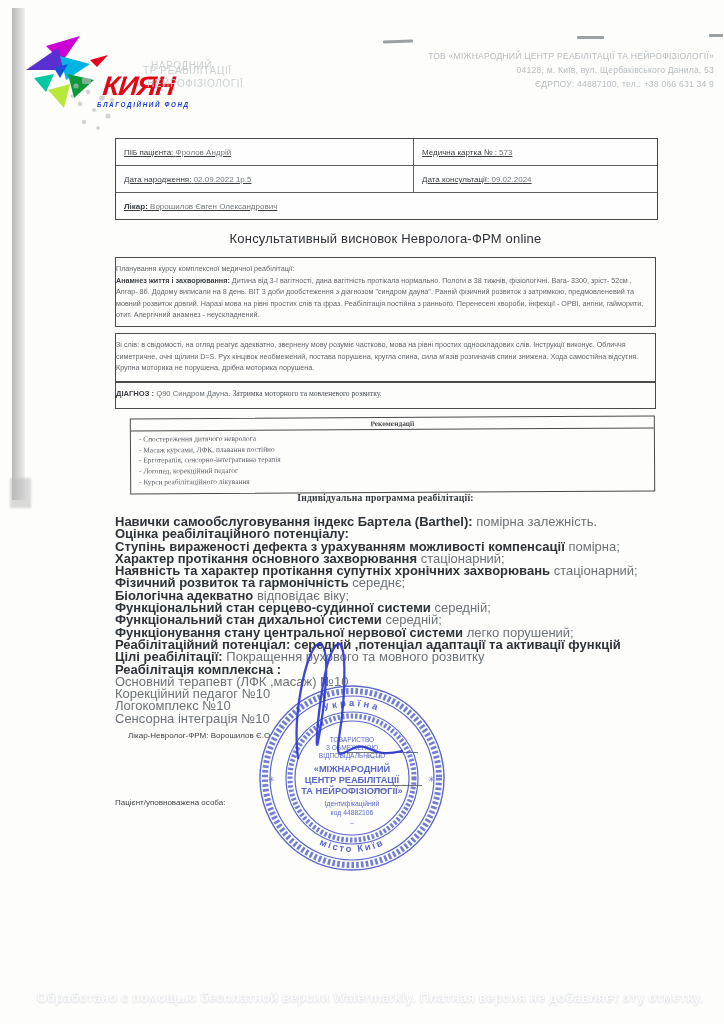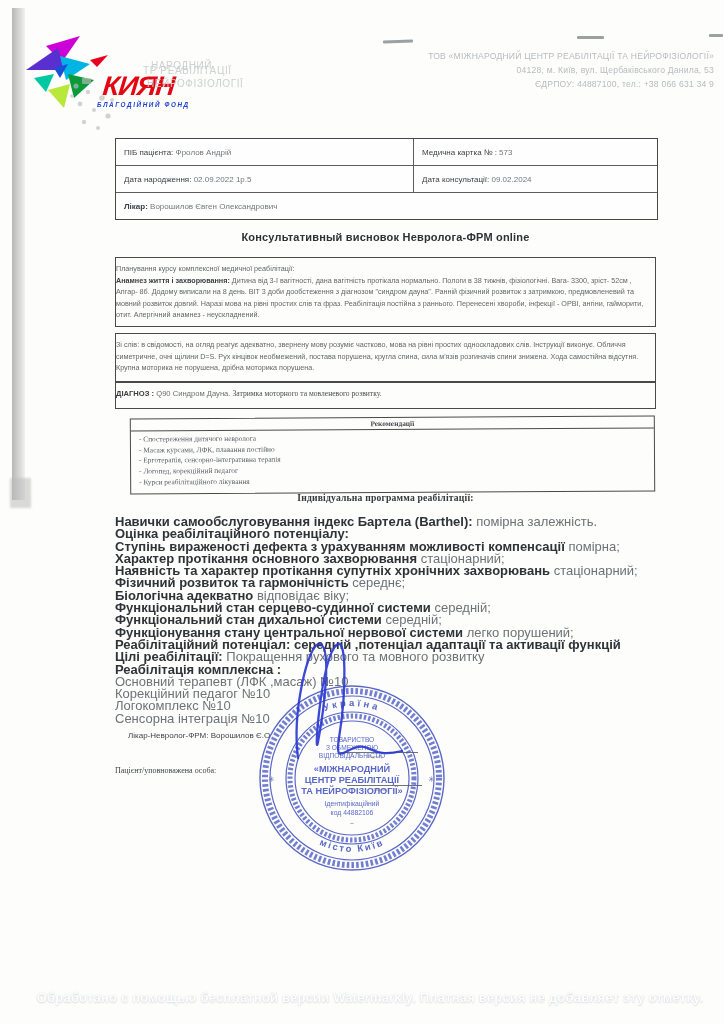--- a/index.html
+++ b/index.html
@@ -19,29 +19,29 @@
 
   
   .ghost{color:#cbd0d0;font-size:10px;letter-spacing:.6px;}
   .company{right:10px;text-align:right;color:#b7bcbe;font-size:8.6px;line-height:14px;letter-spacing:.2px;}
   .brand{left:103px;top:71px;color:#e30613;font-style:italic;font-weight:900;font-size:27px;
          letter-spacing:-1px;transform:skewX(-6deg);}
   .brand-sub{left:97px;top:101px;color:#1a3fd4;font-size:6.3px;font-weight:700;font-style:italic;letter-spacing:1.6px;}
 
   
   .ptable{left:115px;top:138px;width:541px;border:1.2px solid #474747;font-size:8px;color:#3b3f42;background:rgba(255,255,255,.5);}
-  .prow{display:flex;border-bottom:1px solid #5d5d5d;}
+  .prow{display:flex;border-bottom:1px solid #5d5d5d;text-decoration:underline;}
   .prow.last{border-bottom:none;}
   .pcell{padding:9px 8px 8px;box-sizing:border-box;}
   .pcell.l{width:298px;border-right:1px solid #5d5d5d;}
   .pcell.r{flex:1;}
   .pcell .val{color:#72777a;}
   .blb{font-weight:700;}
 
-  .doc-title{left:115px;top:231px;width:541px;text-align:center;font-weight:700;font-size:11px;color:#2e3235;letter-spacing:.2px;}
+  .doc-title{left:115px;top:231px;width:541px;text-align:center;font-weight:400;font-size:13px;color:#2e3235;letter-spacing:.2px;}
 
   .box{left:115px;width:541px;border:1.1px solid #4a4a4a;box-sizing:border-box;
        font-size:7.2px;line-height:1.6;color:#63676a;padding:5px 0;}
   .box b{color:#3a3e41;}
   .box1{top:257px;height:70px;}
   .box2{top:333px;height:49px;}
   .box3{top:382px;height:27px;font-size:7.6px;}
   .diagv{color:#6b7073;}
   .diagt{font-family:"Liberation Serif",serif;color:#4a4f52;}
 
@@ -189,21 +189,21 @@
     <div class="pline"><span class="lb"></span> <span class="vl">Основний терапевт (ЛФК ,масаж)  №10</span></div>
     <div class="pline"><span class="lb"></span> <span class="vl">Корекційний педагог №10</span></div>
     <div class="pline"><span class="lb"></span> <span class="vl">Логокомплекс №10</span></div>
     <div class="pline"><span class="lb"></span> <span class="vl">Сенсорна інтеграція №10</span></div>
   </div>
 
   <div class="abs sig-label" style="left:115px;top:731px;margin-left:13px;">Лікар-Невролог-ФРМ: Ворошилов Є.О</div>
   <div class="abs sigline" style="left:340px;top:752px;width:78px;"></div>
   <div class="abs sigcap" style="left:366px;top:754px;">(Підпис)</div>
 
-  <div class="abs sig-label" style="left:115px;top:766px;font-family:Liberation Serif, serif;">Пацієнт/уповноважена особа:</div>
+  <div class="abs sig-label" style="left:115px;top:798px;">Пацієнт/уповноважена особа:</div>
   <div class="abs sigline" style="left:347px;top:785px;width:75px;"></div>
   <div class="abs sigcap" style="left:372px;top:787px;">(Підпис)</div>
 
   <svg class="abs stamp-wrap" viewBox="0 0 200 200">
     <g stroke="#4353c0" fill="none">
       <circle cx="100" cy="100" r="92" stroke-width="1.4"></circle>
       <circle cx="100" cy="100" r="87" stroke-width="6" stroke-dasharray="2.6 2.2" opacity=".85"></circle>
       <circle cx="100" cy="100" r="82" stroke-width="1.2"></circle>
       <circle cx="100" cy="100" r="66" stroke-width="1.2"></circle>
       <circle cx="100" cy="100" r="62" stroke-width="5" stroke-dasharray="2.4 2" opacity=".85"></circle>

